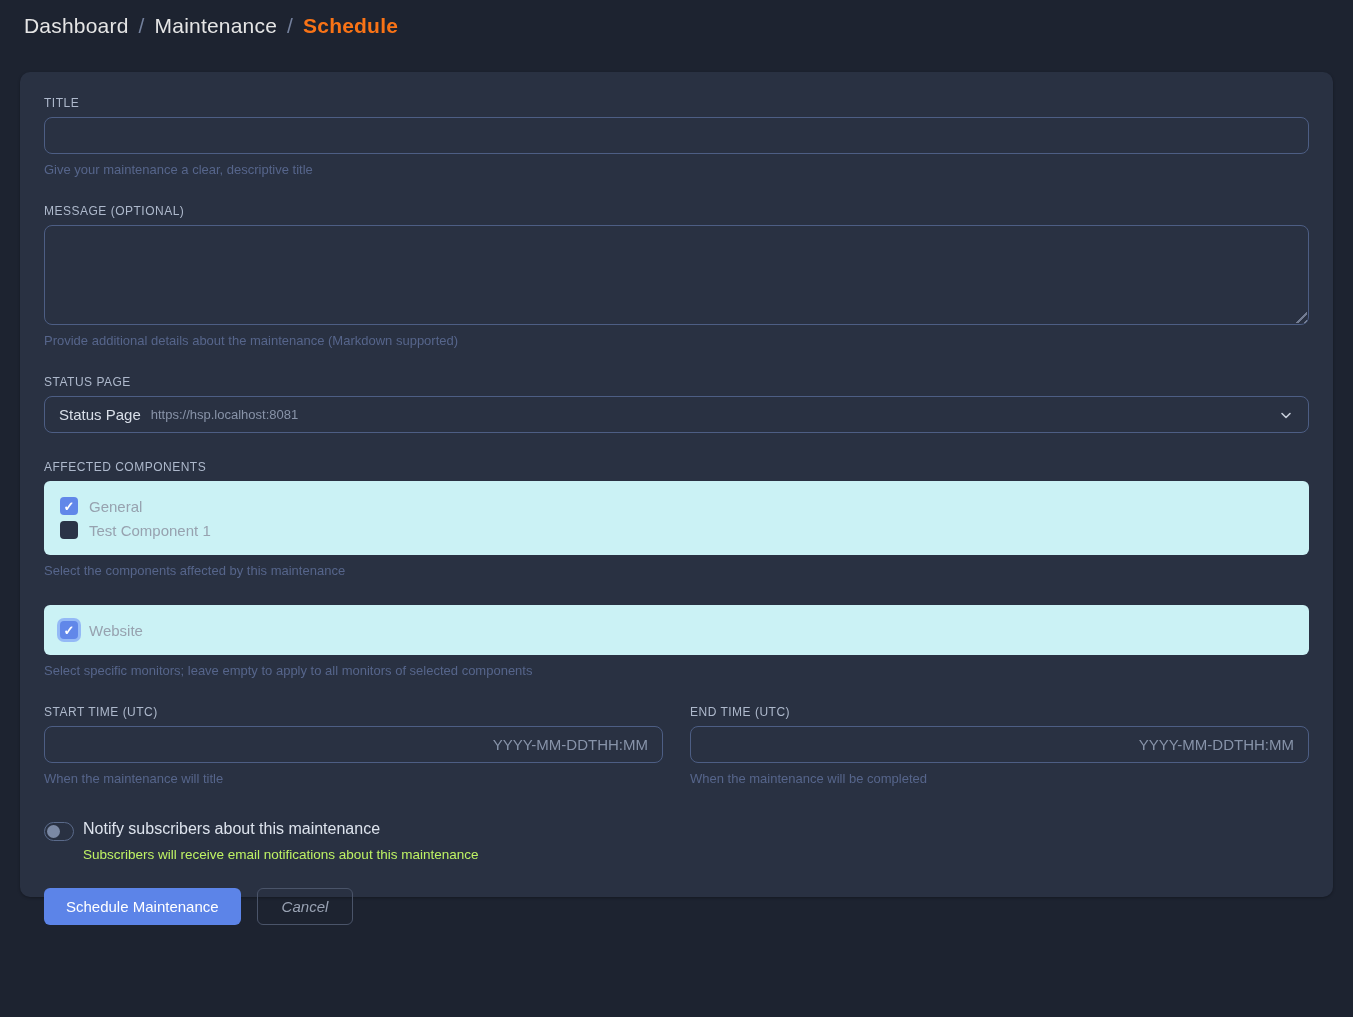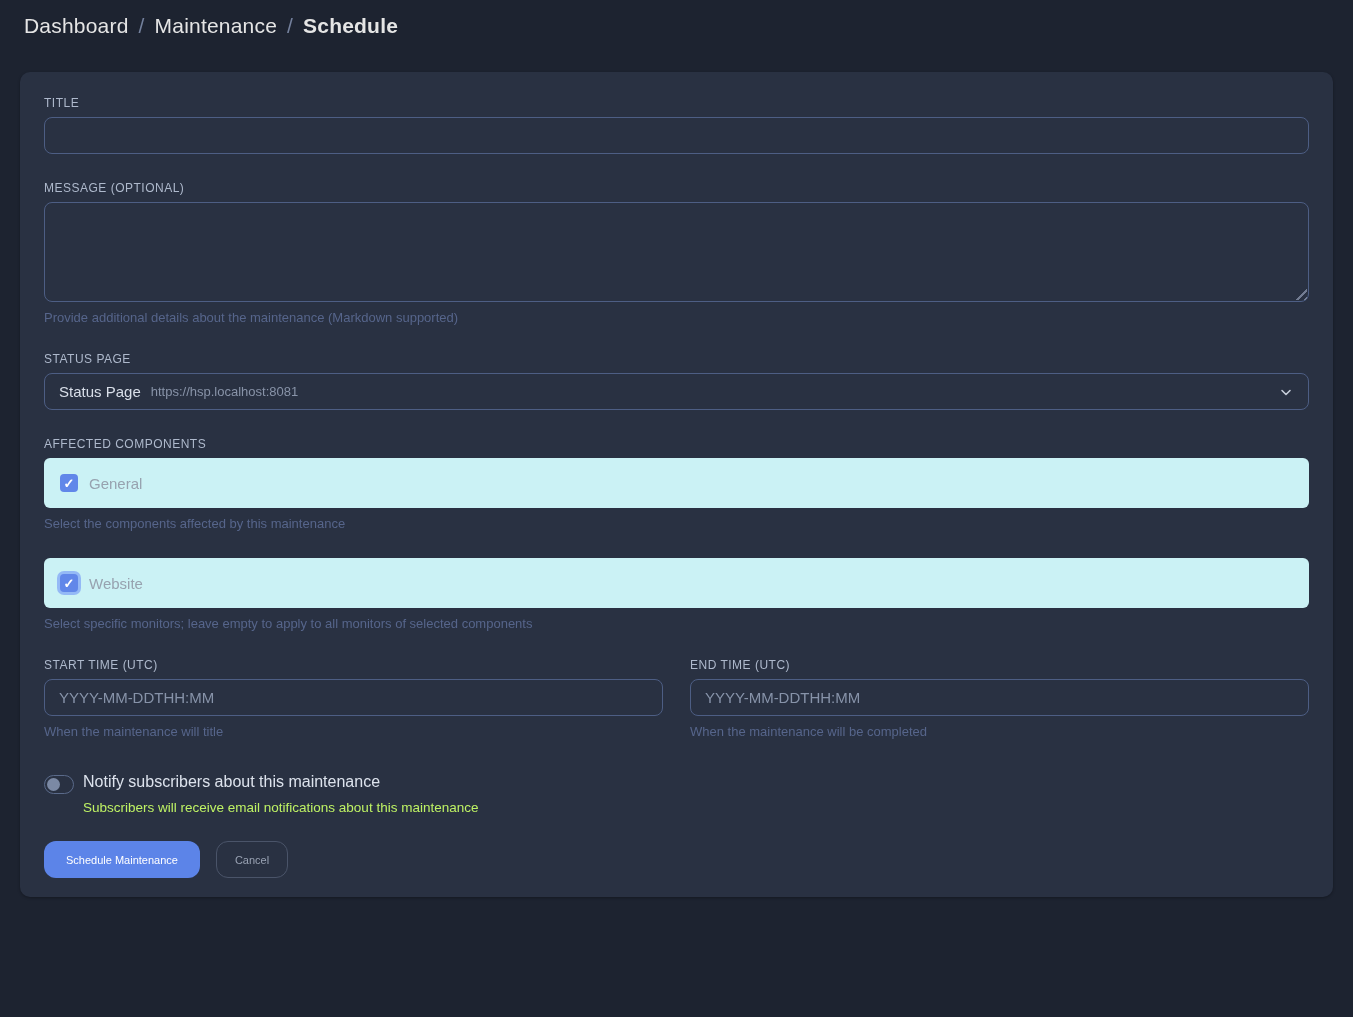--- a/index.html
+++ b/index.html
@@ -15,21 +15,21 @@
     padding: 14px 24px 0 24px;
     height: 72px;
     font-size: 21px;
     display: flex;
     align-items: flex-start;
     gap: 10px;
     letter-spacing: 0.2px;
   }
   .bc-link { color: #e5e5e5; cursor: pointer; }
   .bc-sep  { color: #74819d; }
-  .bc-current { color: #e5e5e5; font-weight: 600; }
+  .bc-current { color: #f97316; font-weight: 600; }
 
   
   .card {
     margin: 0 20px;
     height: 825px;
     background: #293142;
     border-radius: 10px;
     padding: 24px;
     box-shadow: 0 1px 3px rgba(0,0,0,0.3);
   }
@@ -48,21 +48,21 @@
   .finput, .ftextarea, .fselect {
     width: 100%;
     background: transparent;
     border: 1px solid #4d5e84;
     border-radius: 8px;
     color: #dbe2ec;
     font-family: "Liberation Sans", sans-serif;
     font-size: 15px;
     outline: none;
   }
-  .finput { height: 37px; padding: 0 14px; }
+  .finput { height: 37px; padding: 0 14px; text-align: right; }
   .finput::placeholder, .ftextarea::placeholder { color: #8793a9; opacity: 1; }
   .ftextarea {
     height: 100px;
     padding: 10px 14px;
     resize: none;
     display: block;
   }
   .textarea-wrap { position: relative; }
   .resize-handle {
     position: absolute;
@@ -149,57 +149,59 @@
     background: #7b89a4;
     transition: left .15s;
   }
   .notify-label { font-size: 16px; color: #dde3ed; cursor: pointer; text-align: center; }
   .notify-helper { margin: 6px 0 0 39px; font-size: 13.5px; color: #bef264; }
 
   
   .actions { display: flex; gap: 16px; }
   .btn {
     height: 37px;
-    border-radius: 12px;
+    border-radius: 6px;
     font-family: "Liberation Sans", sans-serif;
-    font-size: 11px;
+    font-size: 15px;
     cursor: pointer;
     border: none;
   }
   .btn-primary {
     background: #5c84e8;
     color: #ffffff;
     padding: 0 22px;
     font-weight: 500;
   }
   .btn-secondary {
     background: transparent;
     border: 1px solid #4a5469;
     color: #99a2b3;
-    padding: 0 18px;
+    padding: 0 24px;
+    font-style: italic;
   }
 </style>
 </head>
 <body>
 
 <div class="page">
 
   <div class="breadcrumb">
     <span class="bc-link">Dashboard</span>
     <span class="bc-sep">/</span>
     <span class="bc-link">Maintenance</span>
     <span class="bc-sep">/</span>
     <span class="bc-current">Schedule</span>
   </div>
 
   <div class="card">
 
     <div class="group">
       <label class="flabel">TITLE</label>
       <input class="finput" type="text" value="" style="">
+      <div class="fhelper">Give your maintenance a clear, descriptive title</div>
     </div>
 
     <div class="group">
       <label class="flabel">MESSAGE (OPTIONAL)</label>
       <div class="textarea-wrap">
         <textarea class="ftextarea" value="" style=""></textarea>
         <div class="resize-handle"></div>
       </div>
       <div class="fhelper">Provide additional details about the maintenance (Markdown supported)</div>
     </div>
@@ -219,20 +221,26 @@
 
     <div class="group">
       <label class="flabel">AFFECTED COMPONENTS</label>
       <div class="checkbox-panel">
         <label class="cb-row">
           <span class="cb checked">
             <span class="check-icon">✓</span>
           </span>
           <span class="cb-label">General</span>
         </label>
+        <label class="cb-row">
+          <span class="cb">
+            
+          </span>
+          <span class="cb-label">Test Component 1</span>
+        </label>
       </div>
       <div class="fhelper">Select the components affected by this maintenance</div>
     </div>
 
     <div class="group">
       <div class="checkbox-panel">
         <label class="cb-row">
           <span class="cb checked ring">
             <span class="check-icon">✓</span>
           </span>

